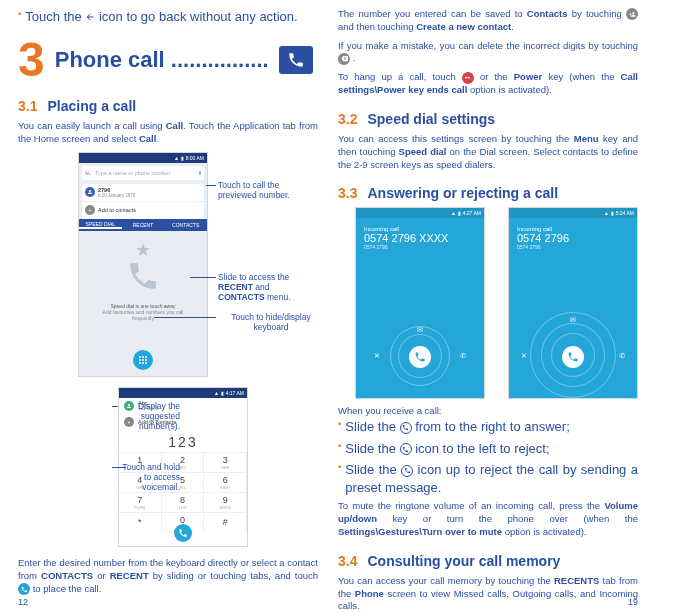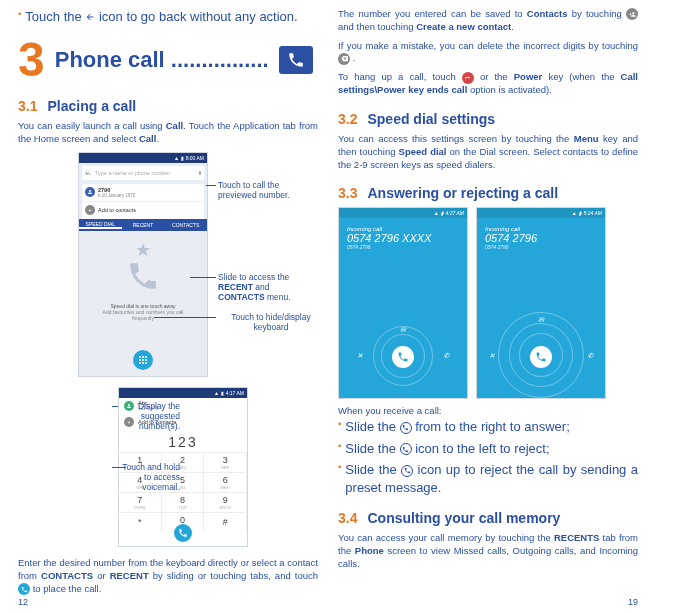--- a/index.html
+++ b/index.html
@@ -75,21 +75,21 @@
   .annotation { color:#2a4fa3; font-size:8.5px; line-height:1.2; }
   .annotation .abold { font-weight:bold; }
   .anno-line { position:absolute; background:#2a4fa3; height:1px; }
 
   .ss1-wrap { position:relative; margin-left:60px; margin-top:6px; display:flex; flex-direction:column;}
   .ss2-wrap { position:relative; margin-left:100px; margin-top:10px; }
 
   .page-num { position:absolute; bottom:6px; color:#2a4fa3; font-size:9px; }
 
   
-  .call-ss-row { display:flex; gap:8px; justify-content:flex-start; margin:6px 0;font-style:italic;}
+  .call-ss-row { display:flex; gap:23px; justify-content:flex-end; margin:6px 0;}
   .call-ss { width:130px; height:192px; background:#24a6d9; position:relative; border:1px solid #cfd6e0; overflow:hidden;}
   .call-ss .statusbar { background:rgba(0,0,0,0.1);}
   .inc-label { color:#fff; font-size:6px; margin:8px 0 0 8px;}
   .inc-num { color:#fff; font-size:11px; margin:0 0 0 8px;}
   .inc-sub { color:#dbeaf6; font-size:5px; margin:0 0 0 8px;}
   .call-circle { position:absolute; border-radius:50%; border:1px solid rgba(255,255,255,0.35); left:50%; transform:translateX(-50%);}
   .call-handset { position:absolute; left:50%; bottom:30px; transform:translateX(-50%); width:22px; height:22px; border-radius:50%; background:#fff; display:flex; align-items:center; justify-content:center;}
   .mini-icon { position:absolute; font-size:7px; color:#fff; }
 
   .inline-icon-circle {
@@ -439,20 +439,23 @@
       <span>Slide the </span>
       <span style="display:inline-flex;width:12px;height:12px;border:1px solid #2a4fa3;border-radius:50%;align-items:center;justify-content:center;vertical-align:middle;">
         <svg width="7" height="7" viewBox="0 0 24 24" fill="#2a4fa3">
             <path d="M6.6 10.8c1.4 2.8 3.8 5.1 6.6 6.6l2.2-2.2c.3-.3.7-.4 1-.2 1.2.4 2.4.6 3.7.6.6 0 1 .4 1 1V20c0 .6-.4 1-1 1C10.6 21 3 13.4 3 4c0-.6.4-1 1-1h3.5c.6 0 1 .4 1 1 0 1.3.2 2.5.6 3.7.1.4 0 .8-.3 1l-2.2 2.1z"></path>
           </svg>
       </span>
       <span> icon up to reject the call by sending a preset message.</span>
     </span>
   </div>
 
+  <p class="body-text" style="margin-top:4px;">
+    <span>To mute the ringtone volume of an incoming call, press the </span><b>Volume up/down</b><span> key or turn the phone over (when the </span><b>Settings\Gestures\Turn over to mute</b><span> option is activated).</span>
+  </p>
 
   <div class="sec-row">
     <span class="h2n">3.4</span>
     <span class="h2">Consulting your call memory</span>
   </div>
   <p class="body-text">
     <span>You can access your call memory by touching the </span><b>RECENTS</b><span> tab from the </span><b>Phone</b><span> screen to view Missed calls, Outgoing calls, and Incoming calls.</span>
   </p>
 
   <span class="page-num" style="right:18px;">19</span>

